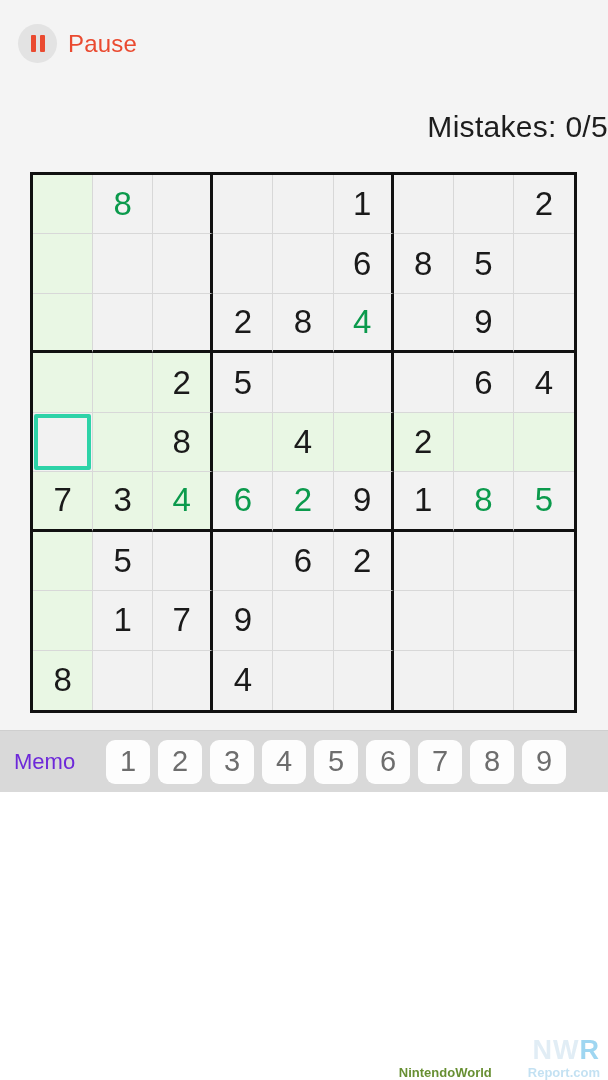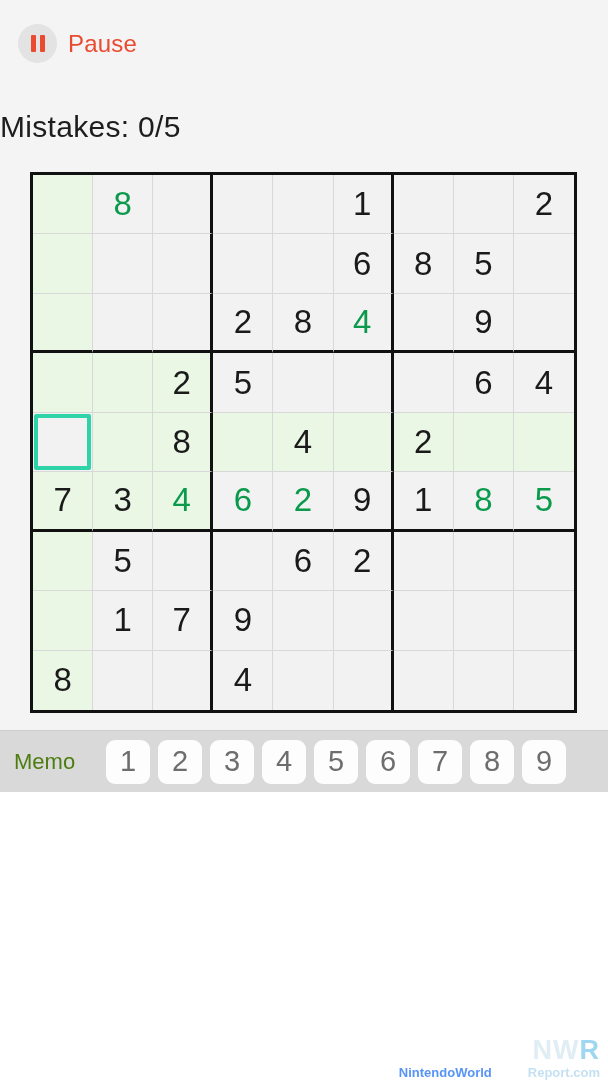--- a/index.html
+++ b/index.html
@@ -27,21 +27,21 @@
     width: 39px; height: 39px; border-radius: 50%;
     background: #e3e3e3;
     display: flex; align-items: center; justify-content: center; gap: 4px;
   }
   .pause-bar { width: 5px; height: 17px; background: #ea4a30; border-radius: 1px; }
   .pause-label { font-size: 24px; color: #ea4a30; letter-spacing: .2px; }
 
   
   .mistakes {
     position: absolute; left: 0; top: 110px; width: 608px;
-    text-align: left; font-size: 30px; color: #1d1d1d; letter-spacing: .3px;
+    text-align: right; font-size: 30px; color: #1d1d1d; letter-spacing: .3px;
   }
 
   
   .grid-wrap {
     position: absolute; left: 30px; top: 172px;
     width: 547px; height: 541px;
     border: 3px solid #111;
     background: #f2f2f2;
   }
   .grid {
@@ -75,21 +75,21 @@
 
   
   .memo-bar {
     position: absolute; left: 0; top: 730px;
     width: 608px; height: 62px;
     background: #d9d9d9;
     border-top: 1px solid #cfcfcf;
     display: flex; align-items: center;
   }
   .memo-label {
-    margin-left: 14px; font-size: 22px; color: #4d7c0f; width: 92px;
+    margin-left: 14px; font-size: 22px; color: #6d28d9; width: 92px;
   }
   .numpad { display: flex; gap: 8px; }
   .numkey {
     width: 44px; height: 44px; border-radius: 9px;
     background: #fdfdfd;
     display: flex; align-items: center; justify-content: center;
     font-size: 29px; color: #6d6d6d;
   }
 
   
@@ -101,21 +101,21 @@
   
   .watermark {
     position: absolute; right: 8px; bottom: 1px;
     text-align: right; line-height: 1;
     opacity: .85;
   }
   .wm-top { font-size: 27px; font-weight: bold; letter-spacing: 1px; }
   .wm-n { color: #dceaf4; }
   .wm-r { color: #8fd0ef; }
   .wm-bot { font-size: 13px; font-weight: bold; margin-top: 2px; }
-  .wm-b1 { color: #3b82f6; }
+  .wm-b1 { color: #4d7c0f; }
   .wm-b2 { color: #b9dcf0; margin-left: 36px; }
 </style>
 </head>
 <body>
 
 <div id="app">
 
   <div class="game-area">
 
     <div class="pause-row">

